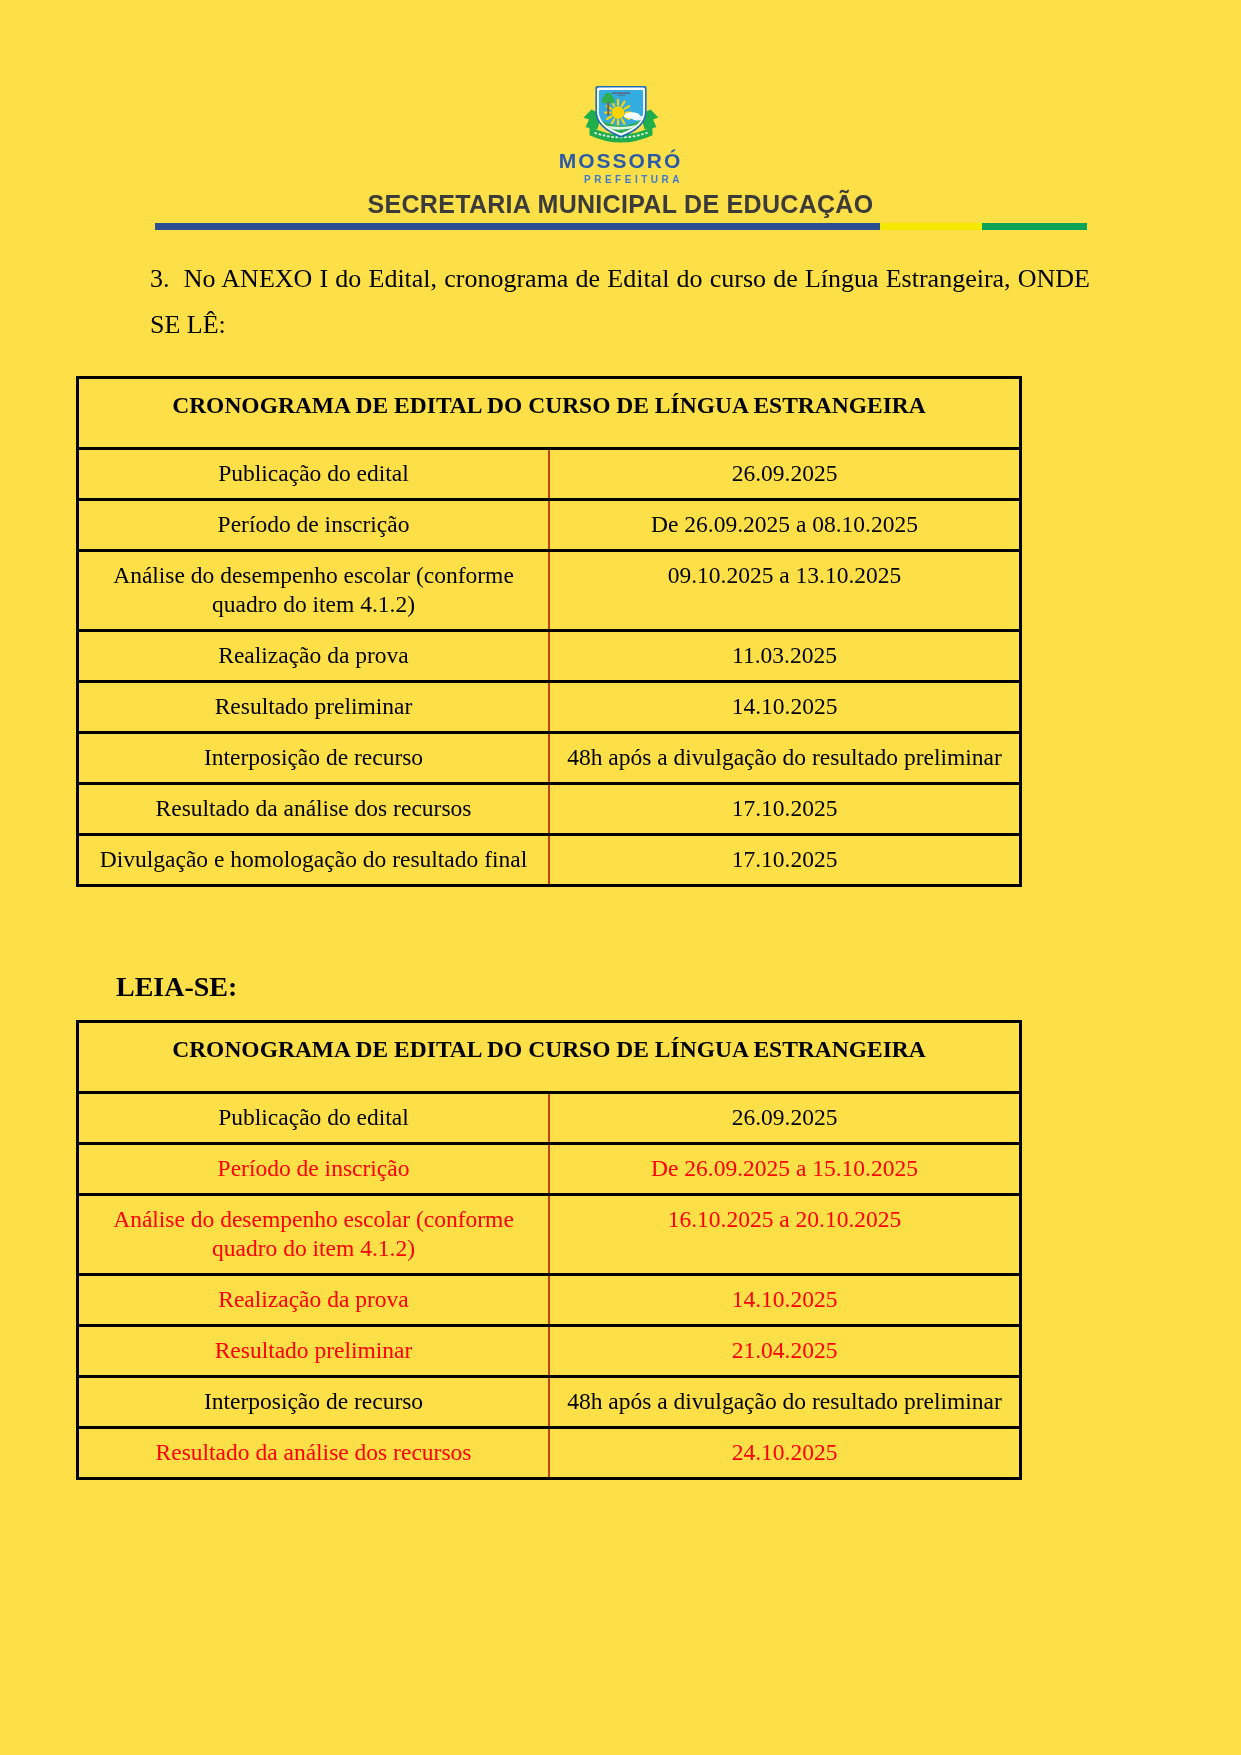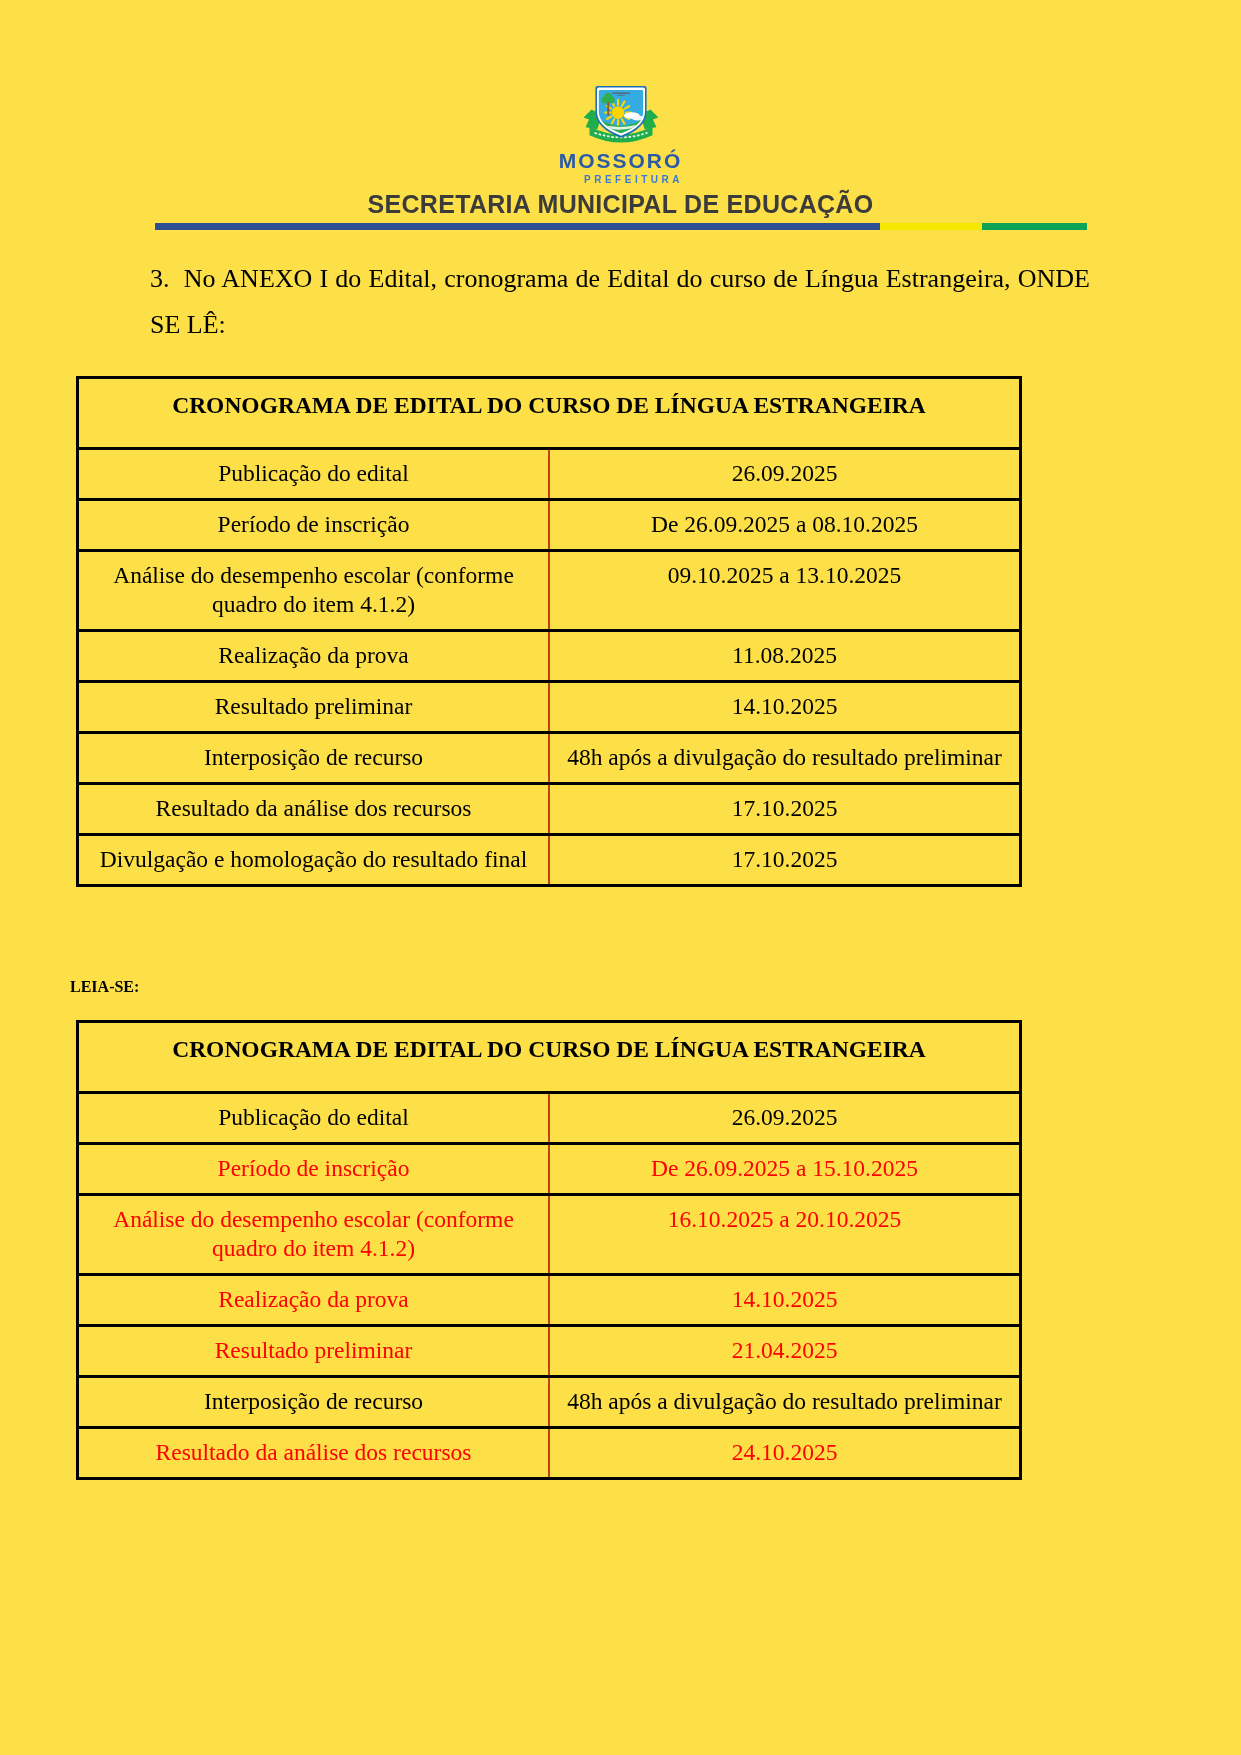--- a/index.html
+++ b/index.html
@@ -31,22 +31,22 @@
   }
   .bar{display:flex;height:7px;width:932px;margin:5px 0 0 155px;}
   .bar span{height:100%;display:block;}
   
   .intro{
     margin:26px 151px 0 150px;
     font-size:26px;line-height:46px;
     text-align:justify;
   }
   .leia{
-    margin:86px 0 0 70px;
-    font-size:16px;font-weight:bold;line-height:28px;
+    margin:86px 0 0 116px;
+    font-size:28px;font-weight:bold;line-height:28px;
   }
   
   table.tbl{
     border-collapse:collapse;
     margin:28px 0 0 76px;
     width:946px;
     table-layout:fixed;
     border:3px solid #000;
   }
   table.tbl.second{margin-top:19px;}
@@ -132,21 +132,21 @@
         <tr>
           <td>Período de inscrição</td>
           <td>De 26.09.2025 a 08.10.2025</td>
         </tr>
         <tr>
           <td>Análise do desempenho escolar (conforme quadro do item 4.1.2)</td>
           <td>09.10.2025 a 13.10.2025</td>
         </tr>
         <tr>
           <td>Realização da prova</td>
-          <td>11.08.2025</td>
+          <td>11.03.2025</td>
         </tr>
         <tr>
           <td>Resultado preliminar</td>
           <td>14.10.2025</td>
         </tr>
         <tr>
           <td>Interposição de recurso</td>
           <td>48h após a divulgação do resultado preliminar</td>
         </tr>
         <tr>

